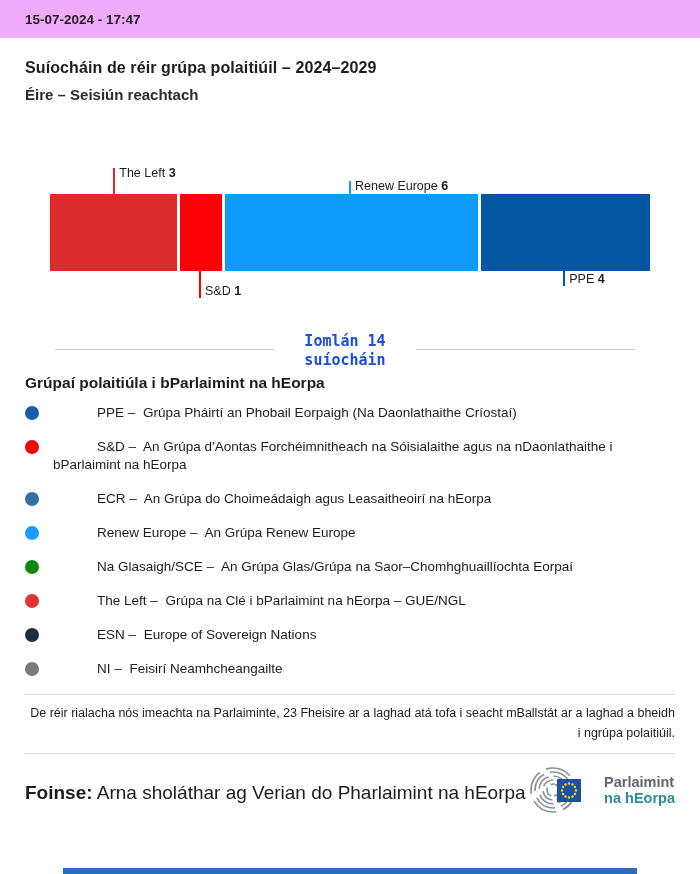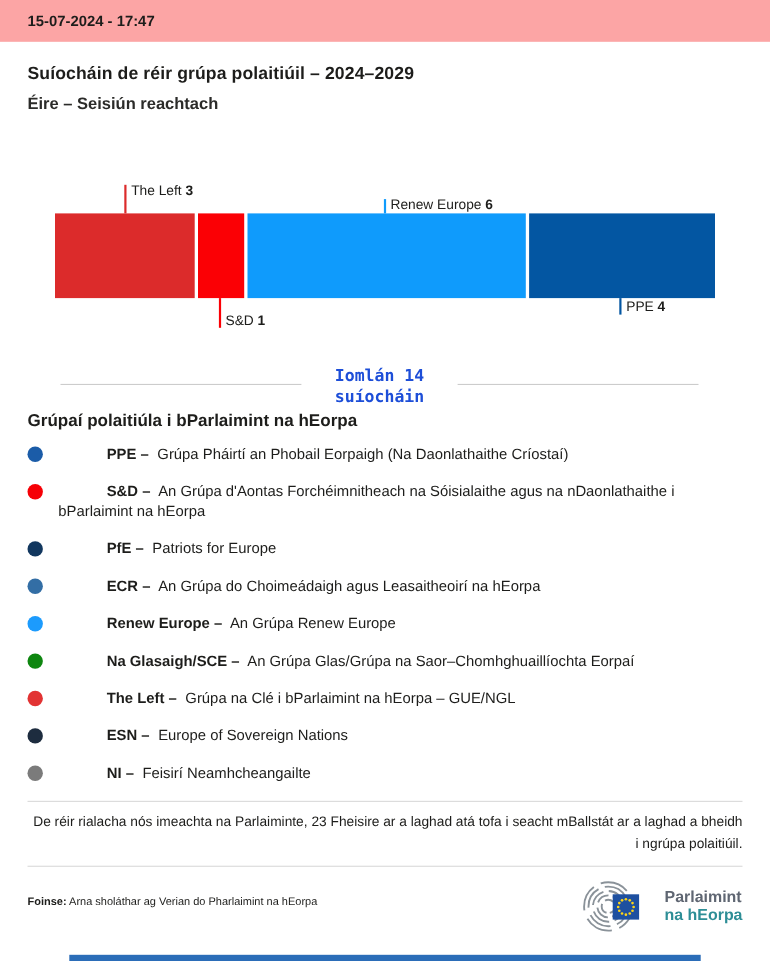--- a/index.html
+++ b/index.html
@@ -4,21 +4,21 @@
 <style>
   * { margin: 0; padding: 0; box-sizing: border-box; }
   html, body { width: 700px; }
   body {
     width: 700px; height: 874px; position: relative; overflow: hidden;
     background: #ffffff; color: #1d1d1b;
     font-family: "Liberation Sans", sans-serif;
   }
   
   .topband {
-    height: 38px; background: #fca5a5;
+    height: 38px; background: #f0abfc;
     display: flex; justify-content: space-between; align-items: center;
     padding: 0 25px; font-size: 13.5px;
   }
   .topband .dt { font-weight: bold; }
   
   .titleblock { padding: 21px 25px 0 25px; }
   h1.title { font-size: 16px; font-weight: bold; letter-spacing: .1px; }
   h2.subtitle { font-size: 15px; font-weight: bold; margin-top: 9px; color: #2b2b29; }
   
   .chart { position: relative; margin: 58px 50px 0 50px; height: 145px; }
@@ -48,31 +48,31 @@
   .legend-heading { font-size: 15.5px; font-weight: bold; margin: 4px 25px 0 25px; }
   ul.legend { list-style: none; margin: 12px 25px 0 25px; }
   ul.legend li {
     display: flex; align-items: flex-start;
     margin-bottom: 16px; font-size: 13.5px; line-height: 18px;
   }
   .dot {
     width: 14px; height: 14px; border-radius: 50%;
     flex-shrink: 0; margin: 2px 14px 0 0;
   }
-  .legend b { font-weight: bold; margin-right: 4px; white-space: nowrap; padding-left: 44px; }
+  .legend b { font-weight: normal; margin-right: 4px; white-space: nowrap; padding-left: 44px; }
   
   hr.rule-full { border: none; border-top: 1px solid #d9d9d9; margin: 10px 25px 0 25px; }
   .footnote {
     margin: 8px 25px 0 25px; font-size: 12.5px; line-height: 20px; color: #1d1d1b; text-align: right;
   }
   .source-row {
     display: flex; justify-content: space-between; align-items: flex-end;
     margin: 10px 25px 0 25px;
   }
-  .source-text { font-size: 10px; margin-bottom: 24px; }
+  .source-text { font-size: 19px; margin-bottom: 12px; }
   .source-text b { font-weight: bold; }
   .ep-logo { display: flex; align-items: center; gap: 8px; }
   .ep-logo-text { font-size: 14.5px; font-weight: bold; line-height: 16px; }
   .bottom-bar {
     position: absolute; bottom: 0; left: 63px; width: 574px; height: 6px;
     background: #2b6db8;
   }
 </style>
 </head>
 <body>
@@ -114,24 +114,20 @@
 
 <div class="legend-heading">Grúpaí polaitiúla i bParlaimint na hEorpa</div>
 <ul class="legend" id="legend">
     <li>
       <span class="dot" style="background: rgb(27, 92, 168);"></span>
       <span><b>PPE –</b> Grúpa Pháirtí an Phobail Eorpaigh (Na Daonlathaithe Críostaí)</span>
     </li>
     <li>
       <span class="dot" style="background: rgb(246, 0, 6);"></span>
       <span><b>S&amp;D –</b> An Grúpa d'Aontas Forchéimnitheach na Sóisialaithe agus na nDaonlathaithe i bParlaimint na hEorpa</span>
-    </li>
-    <li>
-      <span class="dot" style="background: rgb(18, 55, 95);"></span>
-      <span><b>PfE –</b> Patriots for Europe</span>
     </li>
     <li>
       <span class="dot" style="background: rgb(51, 110, 165);"></span>
       <span><b>ECR –</b> An Grúpa do Choimeádaigh agus Leasaitheoirí na hEorpa</span>
     </li>
     <li>
       <span class="dot" style="background: rgb(28, 155, 253);"></span>
       <span><b>Renew Europe –</b> An Grúpa Renew Europe</span>
     </li>
     <li>

